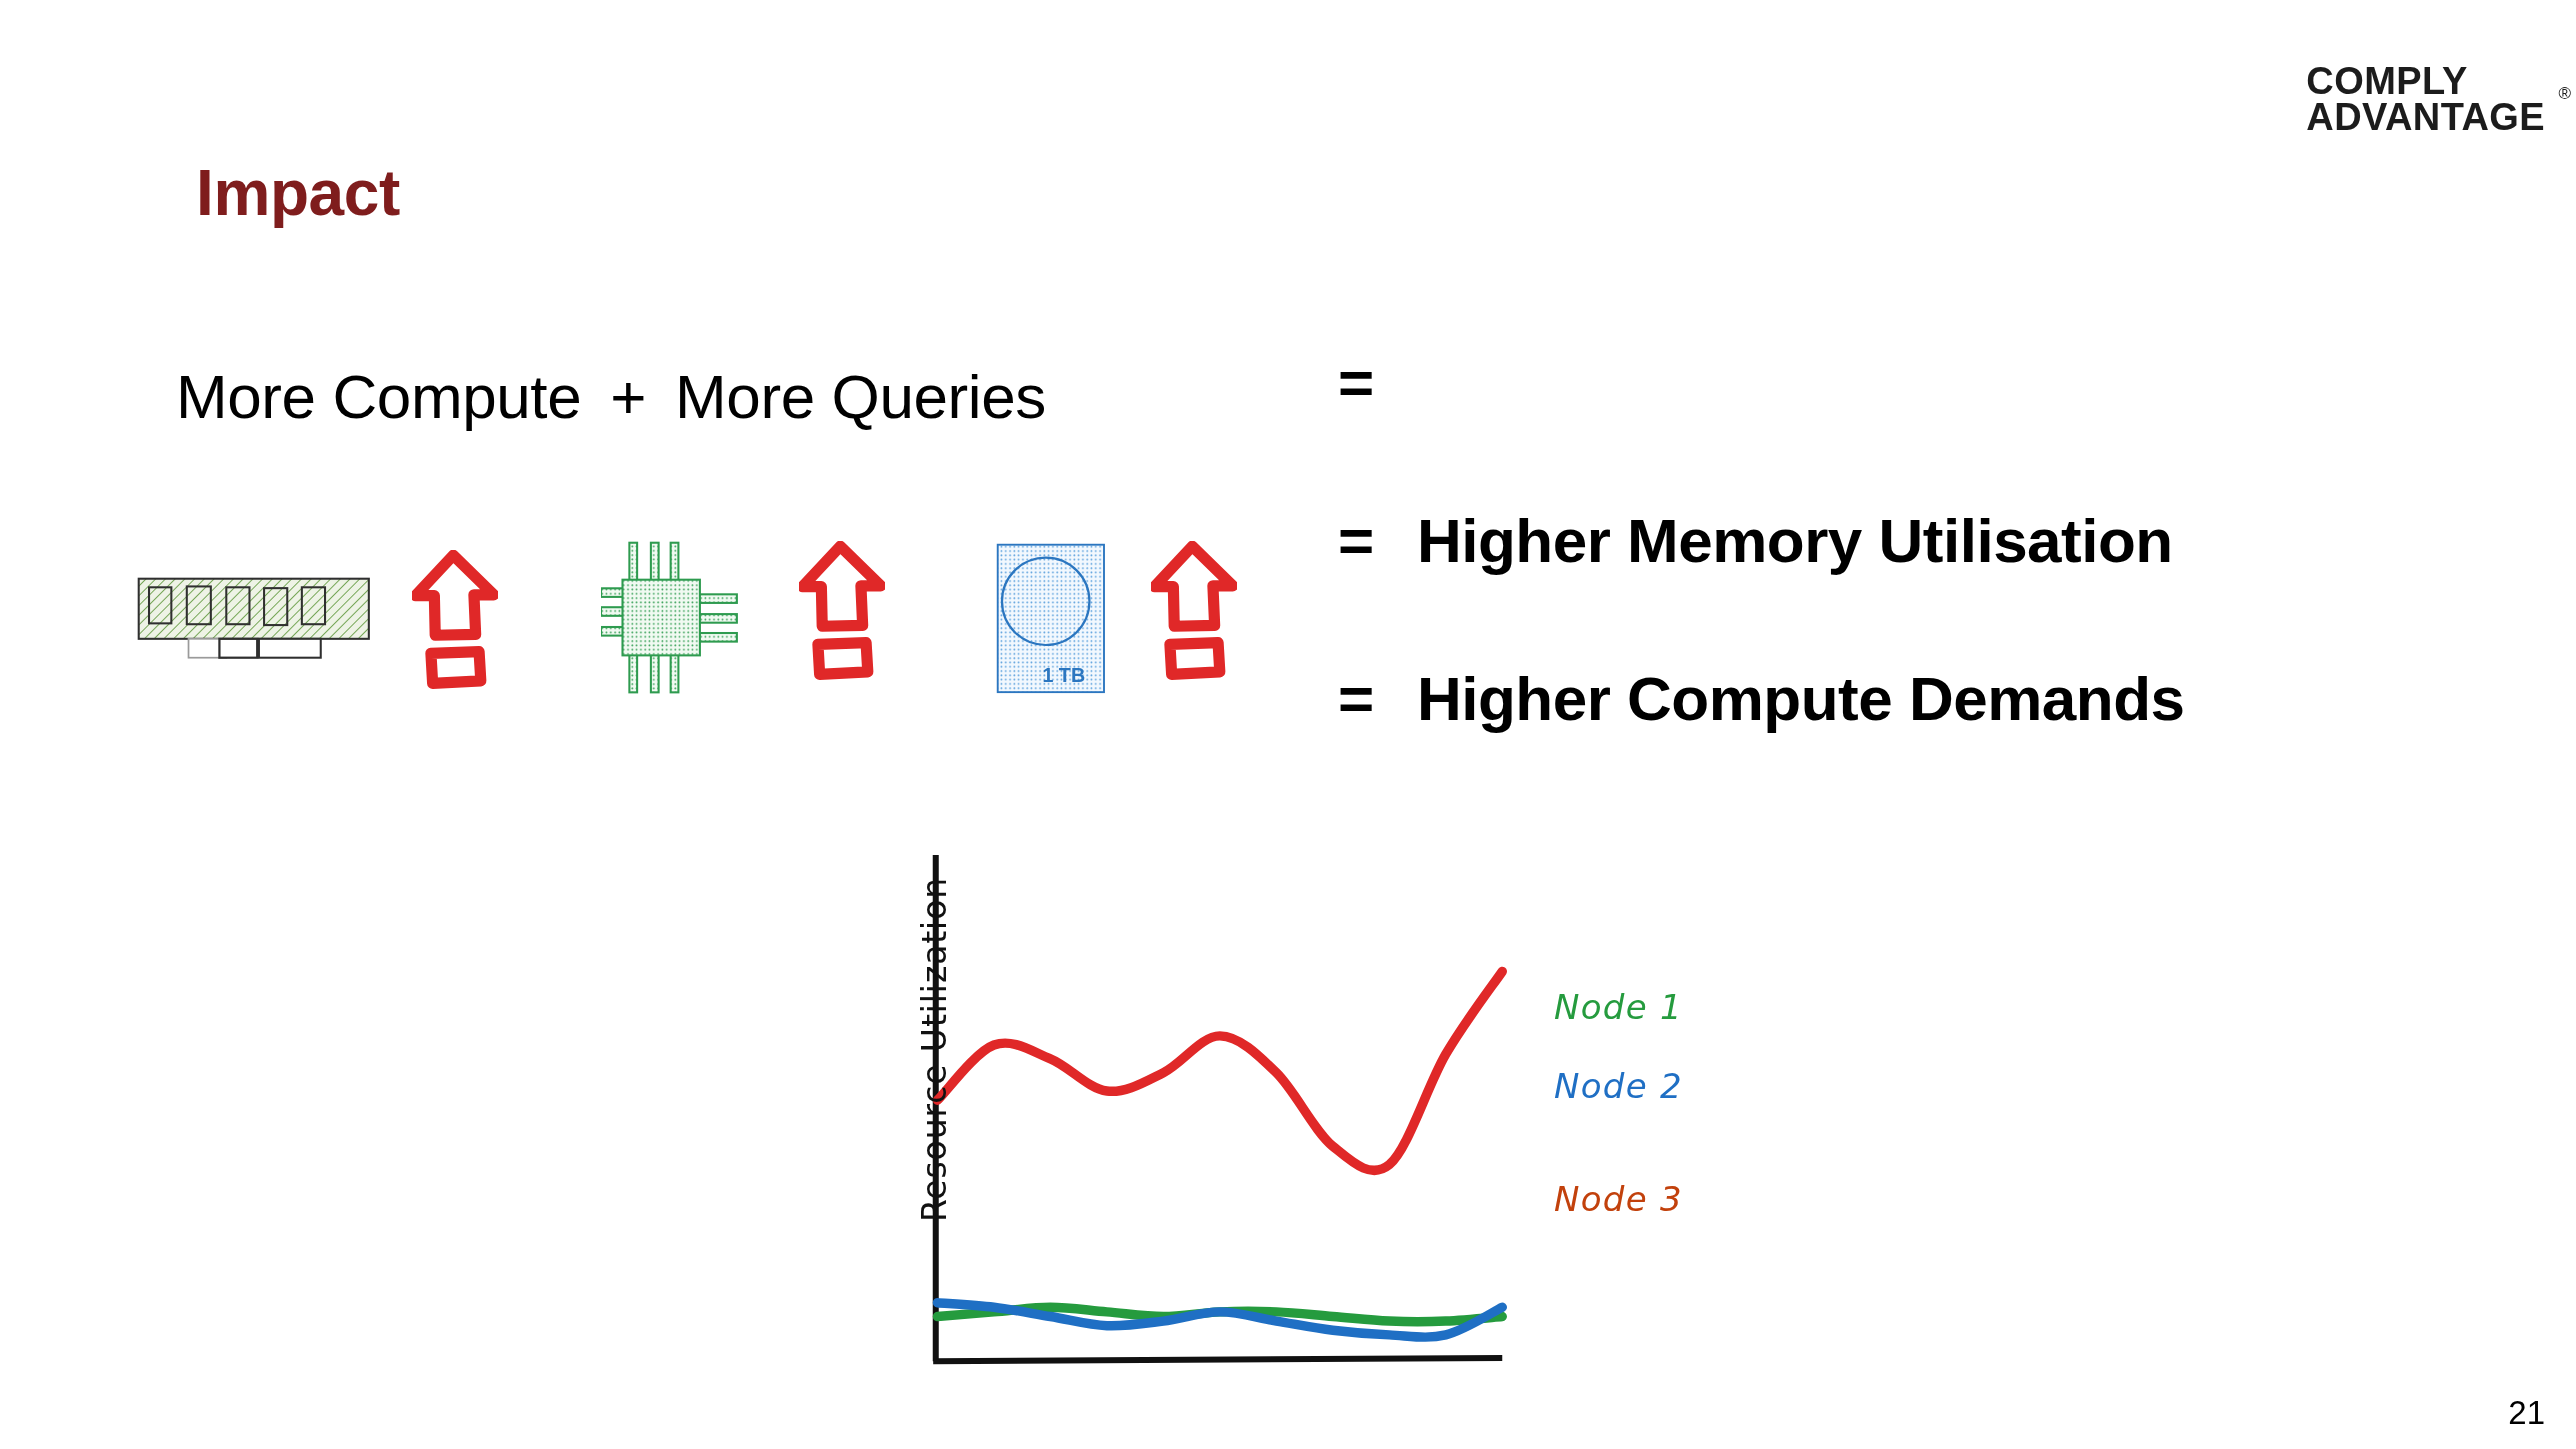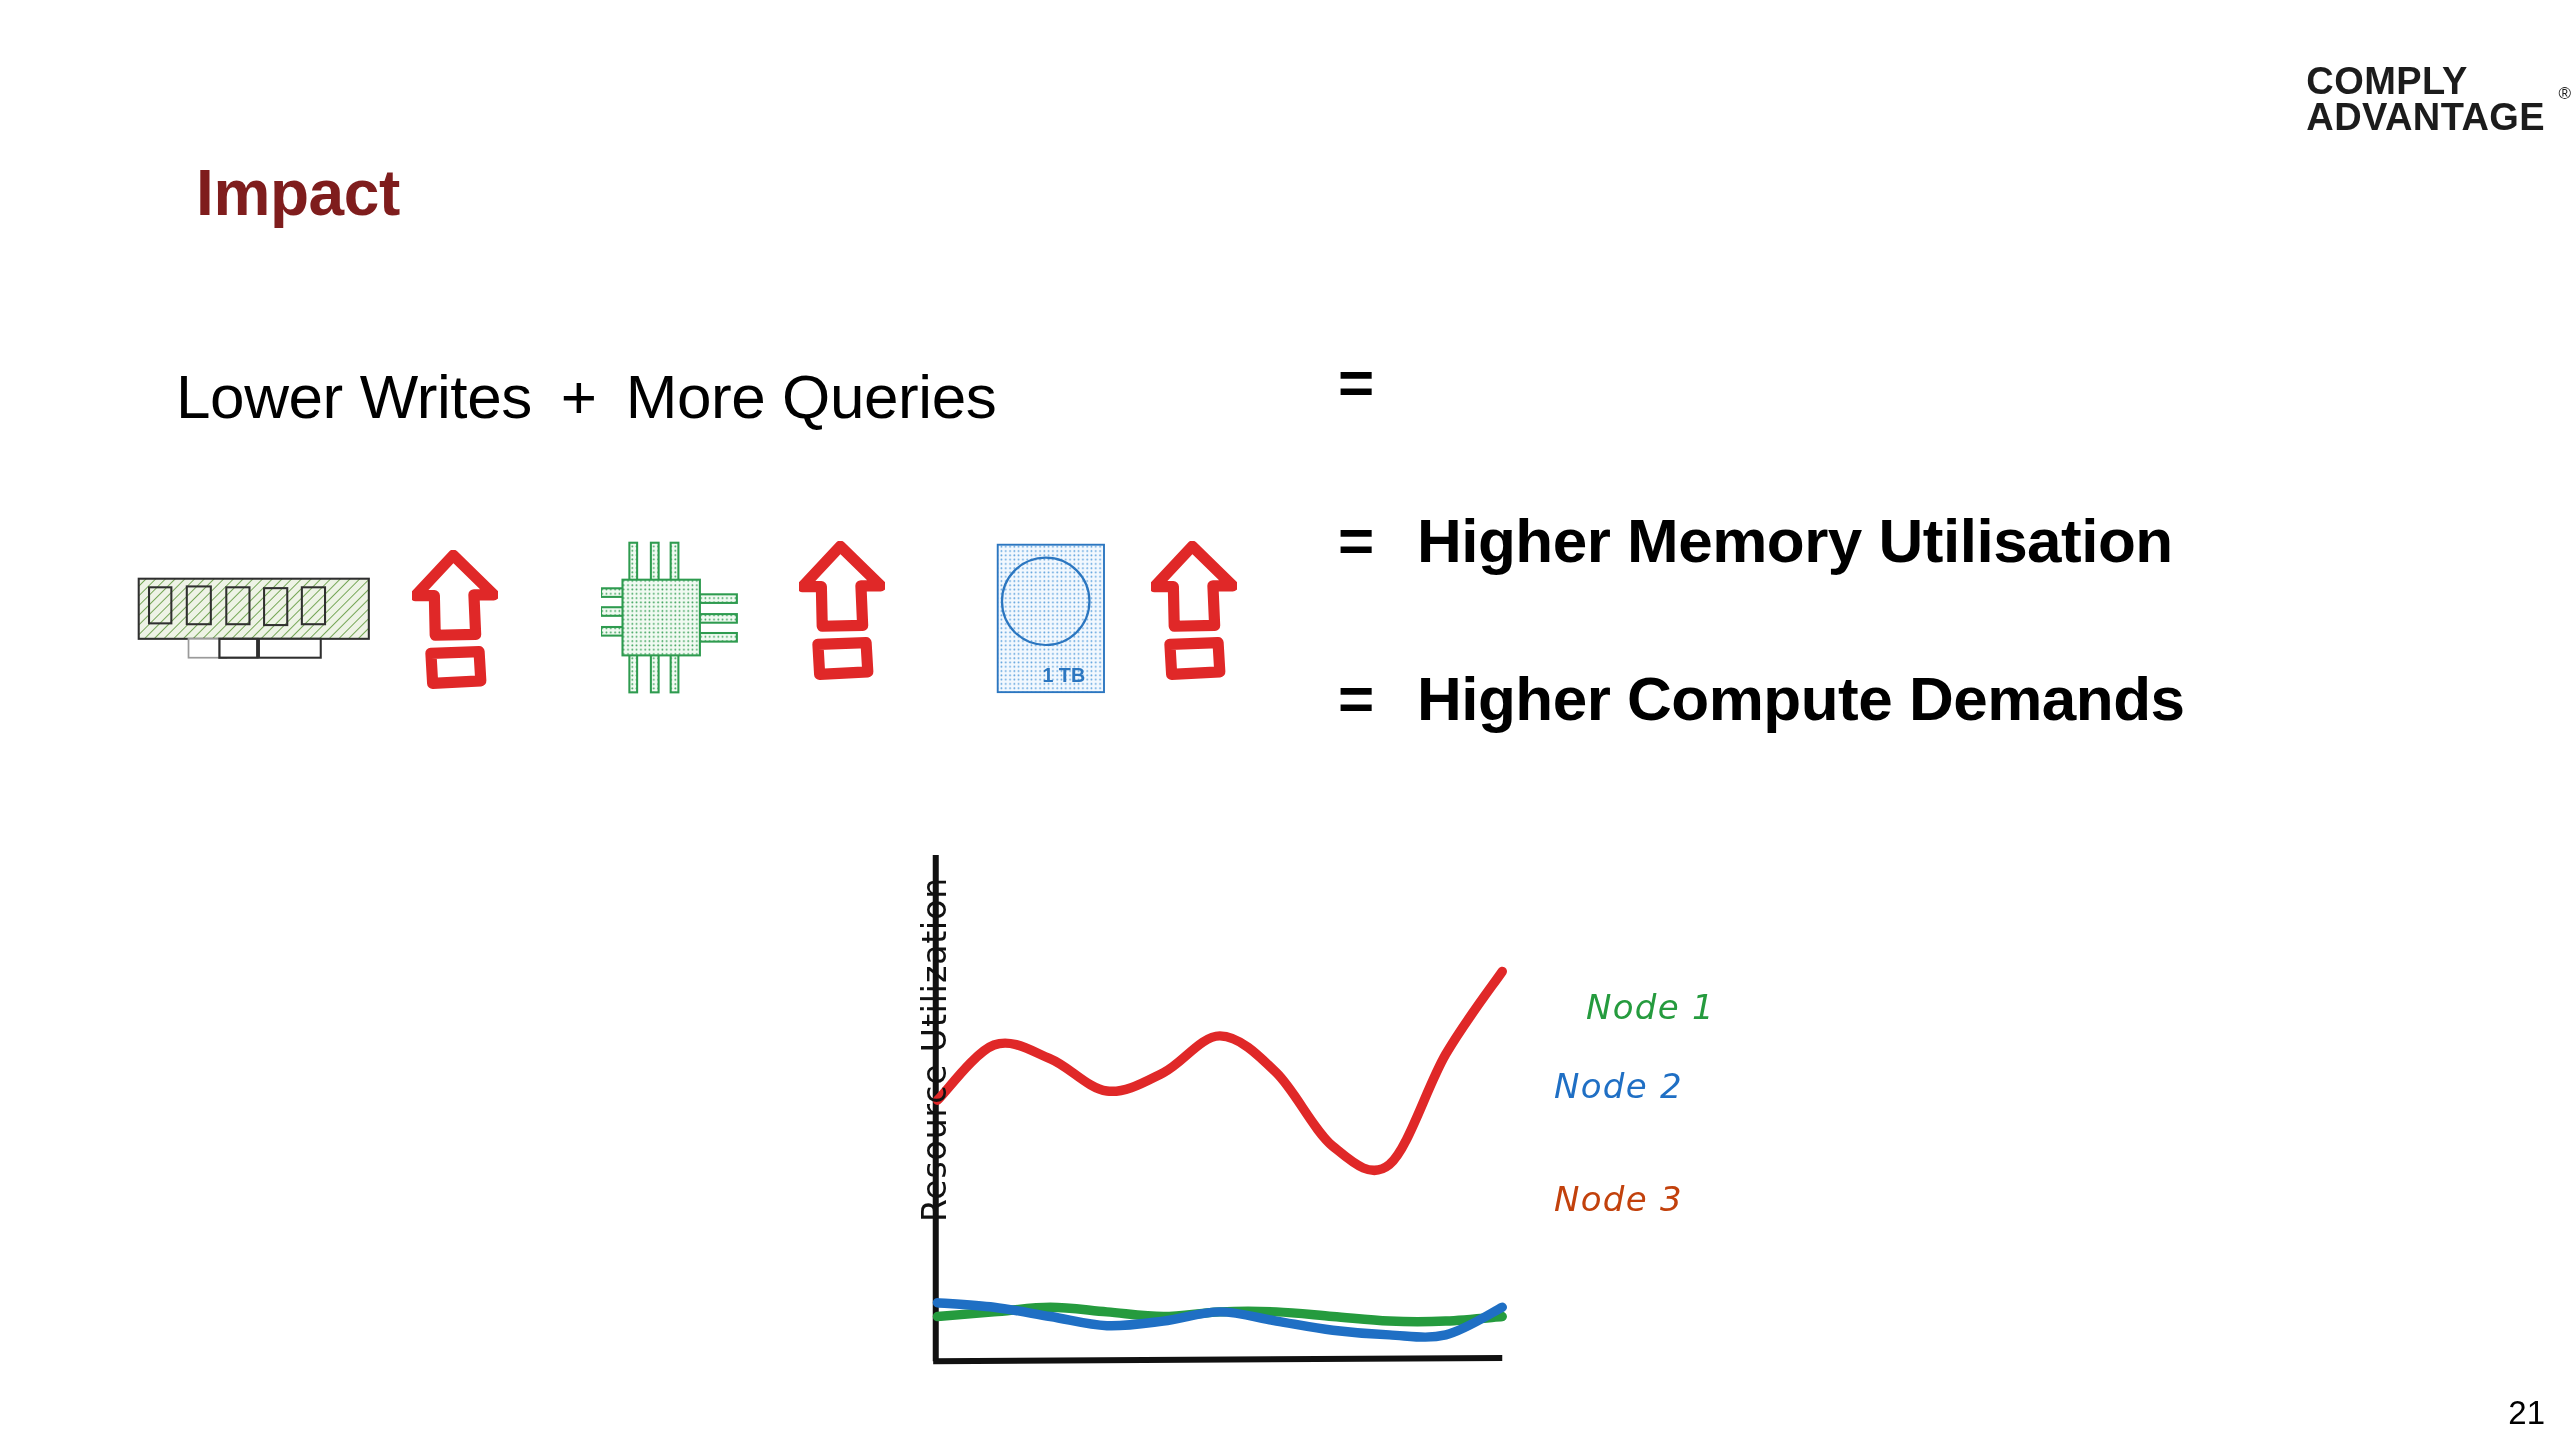--- a/index.html
+++ b/index.html
@@ -136,21 +136,21 @@
     top: 987px;
     width: 275px;
   }
   .legend-item {
     font-family: "DejaVu Sans", sans-serif;
     font-size: 34px;
     font-style: italic;
     letter-spacing: 1.3px;
     height: 79px;
   }
-  .lg-1 { color: #259B3E; margin-left: 32px; }
+  .lg-1 { color: #259B3E; }
   .lg-2 { color: #1F6FC4; }
   .lg-3 { color: #c2410c; margin-top: 34px; }
 
   
   .page-number {
     position: absolute;
     right: 31px;
     bottom: 17px;
     font-size: 33px;
     color: #000000;
@@ -163,21 +163,21 @@
 
   <div class="logo">
     <span class="logo-line">COMPLY</span>
     <span class="logo-line">ADVANTAGE</span>
     <span class="logo-reg">®</span>
   </div>
 
   <div class="slide-title">Impact</div>
 
   <div class="eq-left">
-    <span>Lower Writes</span><span class="op">+</span><span>More Queries</span>
+    <span>More Compute</span><span class="op">+</span><span>More Queries</span>
   </div>
 
   <div class="rhs">
     <div class="rhs-row">
       <span class="rhs-eq">=</span>
     </div>
     <div class="rhs-row">
       <span class="rhs-eq">=</span>
       <span class="rhs-text">Higher Memory Utilisation</span>
     </div>

